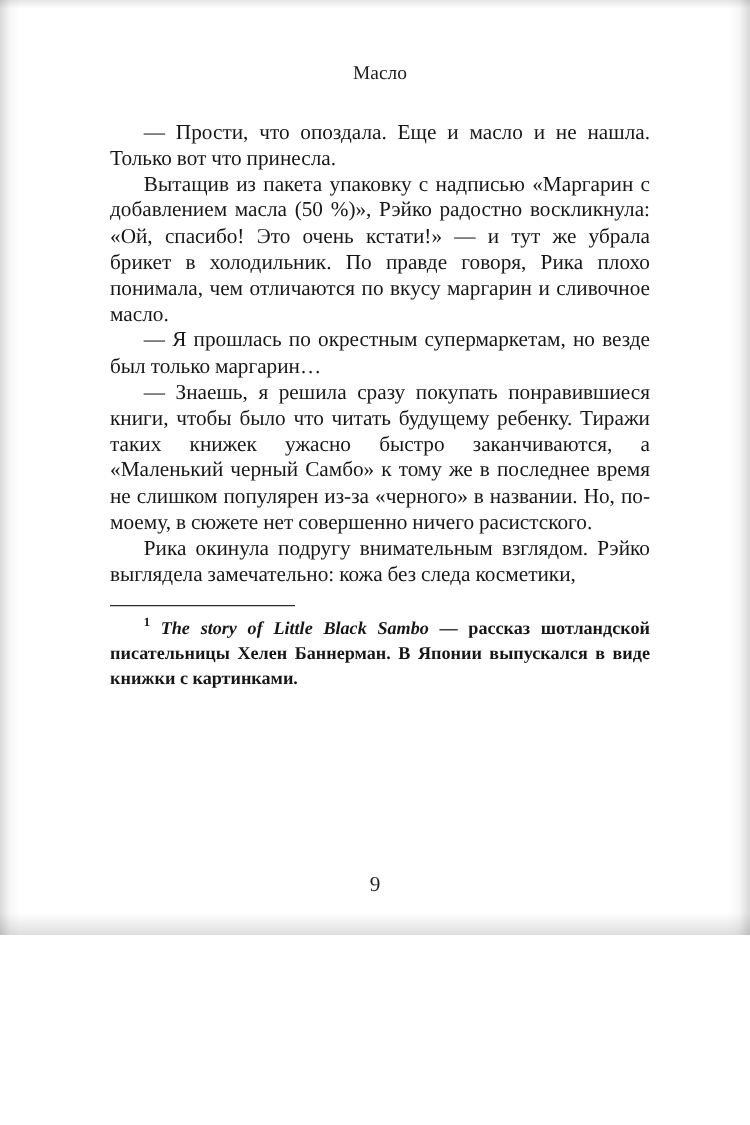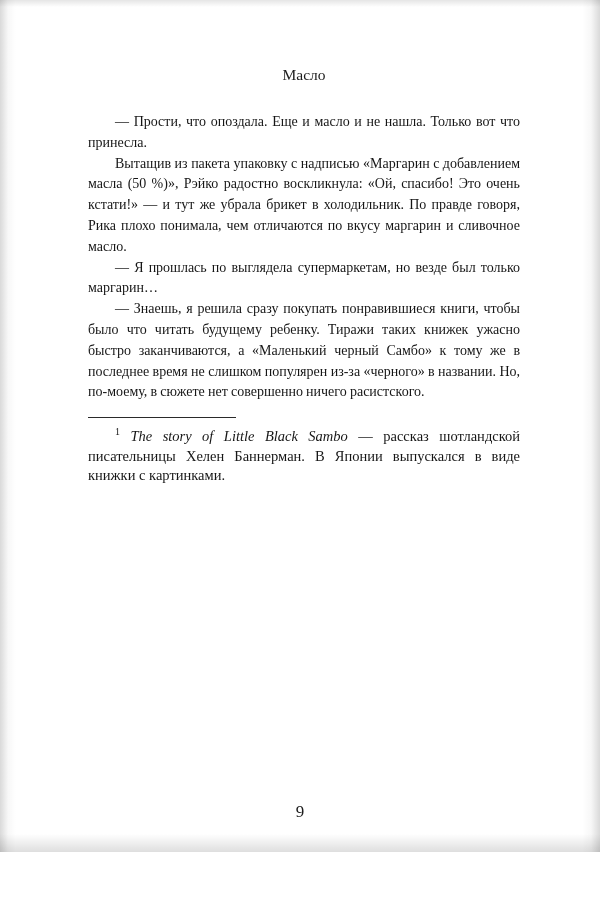--- a/index.html
+++ b/index.html
@@ -10,23 +10,23 @@
   body {
     width: 600px;
     height: 900px;
     font-family: "Liberation Serif", "DejaVu Serif", serif;
     color: #161616;
     overflow: hidden;
   }
   .page {
     position: relative;
     width: 600px;
-    height: 852px;
+    height: 748px;
     box-sizing: border-box;
-    padding: 66px 80px 0 88px;
+    padding: 50px 80px 0 88px;
     background:
       linear-gradient(90deg,
         rgba(0,0,0,0.15) 0px, rgba(0,0,0,0.03) 8px, rgba(0,0,0,0) 16px,
         rgba(0,0,0,0) calc(100% - 18px), rgba(0,0,0,0.03) calc(100% - 9px), rgba(0,0,0,0.15) 100%),
       linear-gradient(180deg,
         rgba(0,0,0,0.10) 0px, rgba(0,0,0,0) 7px,
         rgba(0,0,0,0) calc(100% - 18px), rgba(0,0,0,0.13) 100%),
       #ffffff;
   }
   .running-title {
@@ -34,30 +34,31 @@
     font-size: 15.5px;
     line-height: 18px;
     color: #1d1d1d;
     font-weight: normal;
   }
   .body-text {
     margin-top: 28px;
   }
   .para {
     margin: 0;
-    font-size: 14px;
+    font-size: 17px;
     line-height: 20.8px;
     text-align: justify;
     text-indent: 27px;
     hyphens: auto;
     -webkit-hyphens: auto;
     word-spacing: -0.3px;
   }
   .footnote-block {
     margin-top: 14px;
+    font-weight: bold;
   }
   .footnote-rule {
     width: 148px;
     height: 0;
     border-top: 1px solid #2a2a2a;
   }
   .footnote {
     margin: 9px 0 0 0;
     font-size: 14.5px;
     line-height: 19.6px;
@@ -83,22 +84,23 @@
 </head>
 <body>
 
 <div class="page">
 
   <header class="running-title">Масло</header>
 
   <main class="body-text">
     <p class="para">— Прости, что опоздала. Еще и масло и не нашла. Только вот что принесла.</p>
     <p class="para">Вытащив из пакета упаковку с надписью «Маргарин с добавлением масла (50 %)», Рэйко радостно воскликнула: «Ой, спасибо! Это очень кстати!» — и тут же убрала брикет в холодильник. По правде говоря, Рика плохо понимала, чем отличаются по вкусу маргарин и сливочное масло.</p>
-    <p class="para">— Я прошлась по выглядела супермаркетам, но везде был только маргарин…</p>
+    <p class="para">— Я прошлась по окрестным супермаркетам, но везде был только маргарин…</p>
     <p class="para">— Знаешь, я решила сразу покупать понравившиеся книги, чтобы было что читать будущему ребенку. Тиражи таких книжек ужасно быстро заканчиваются, а «Маленький черный Самбо» к тому же в последнее время не слишком популярен из-за «черного» в названии. Но, по-моему, в сюжете нет совершенно ничего расистского.</p>
+    <p class="para">Рика окинула подругу внимательным взглядом. Рэйко выглядела замечательно: кожа без следа косметики,</p>
   </main>
 
   <div class="footnote-block">
     <div class="footnote-rule"></div>
     <p class="footnote"><sup class="fn-marker">1</sup>&nbsp;<i>The story of Little Black Sambo</i><span> — рассказ шотландской писательницы Хелен Баннерман. В Японии выпускался в виде книжки с картинками.</span></p>
   </div>
 
   <footer class="page-number">9</footer>
 
 </div>

